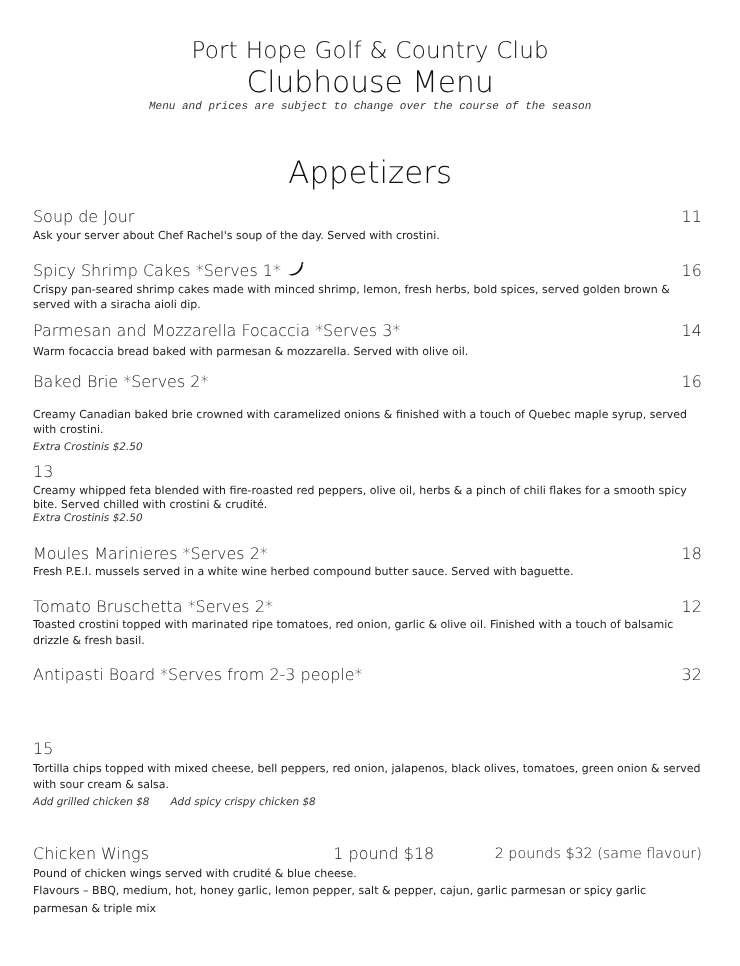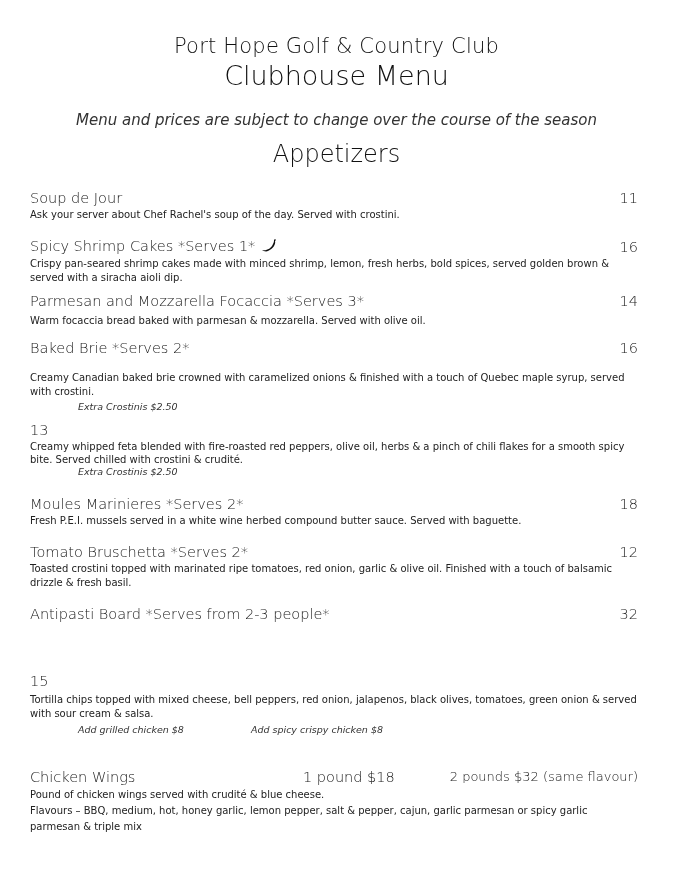--- a/index.html
+++ b/index.html
@@ -4,32 +4,32 @@
   <style>
     html, body { margin: 0; padding: 0; background: #ffffff; }
     body {
       width: 673px; height: 878px; position: relative; overflow: hidden;
       color: #1a1a1a;
       font-family: "DejaVu Sans", sans-serif;
     }
     .header { position: absolute; top: 32px; left: 0; width: 673px; text-align: center; }
     .club-name { font-size: 21px; font-weight: 300; letter-spacing: 0.2px; line-height: 28px; color: #111; }
     .menu-title { font-size: 27px; font-weight: 300; line-height: 32px; color: #111; }
-    .disclaimer { font-size: 15px; font-style: italic; color: #333; margin-top: 22px; line-height: 12px; }
+    .disclaimer { font-size: 10px; font-style: italic; color: #333; margin-top: 0; line-height: 12px; font-family: Liberation Mono, monospace; }
     .section-title {
       position: absolute; top: 140px; left: 0; width: 673px; text-align: center;
-      font-size: 24px; font-weight: 300; color: #111;
+      font-size: 28px; font-weight: 300; color: #111;
     }
     .item { position: absolute; left: 30px; width: 608px; }
     .item-row { display: flex; justify-content: space-between; align-items: flex-end; }
     .item-name { font-size: 14.5px; font-weight: 300; color: #1a1a1a; line-height: 18px; white-space: nowrap; }
     .item-price { font-size: 14.5px; font-weight: 300; color: #1a1a1a; line-height: 18px; }
     .item-desc { font-size: 10px; color: #222; line-height: 14px; margin-top: 1px; width: 608px; }
     .item-extra { font-size: 9.5px; font-style: italic; color: #333; line-height: 14px; }
-    .item-extra span { margin-right: 16px; margin-left: 48px; }
+    .item-extra span { margin-right: 16px; }
     .pepper { display: inline-block; vertical-align: middle; margin-left: 6px; }
     .wings-row { position: relative; height: 18px; }
     .wings-row .item-name { position: absolute; left: 0; top: 0; }
     .wings-row .opt1 { position: absolute; left: 273px; top: 0; font-size: 14.5px; font-weight: 300; line-height: 18px; white-space: nowrap; }
     .wings-row .opt2 { position: absolute; right: 0; top: 0; font-size: 13px; font-weight: 300; line-height: 18px; white-space: nowrap; }
   </style>
 </head>
 <body>
 
 <div class="header">

